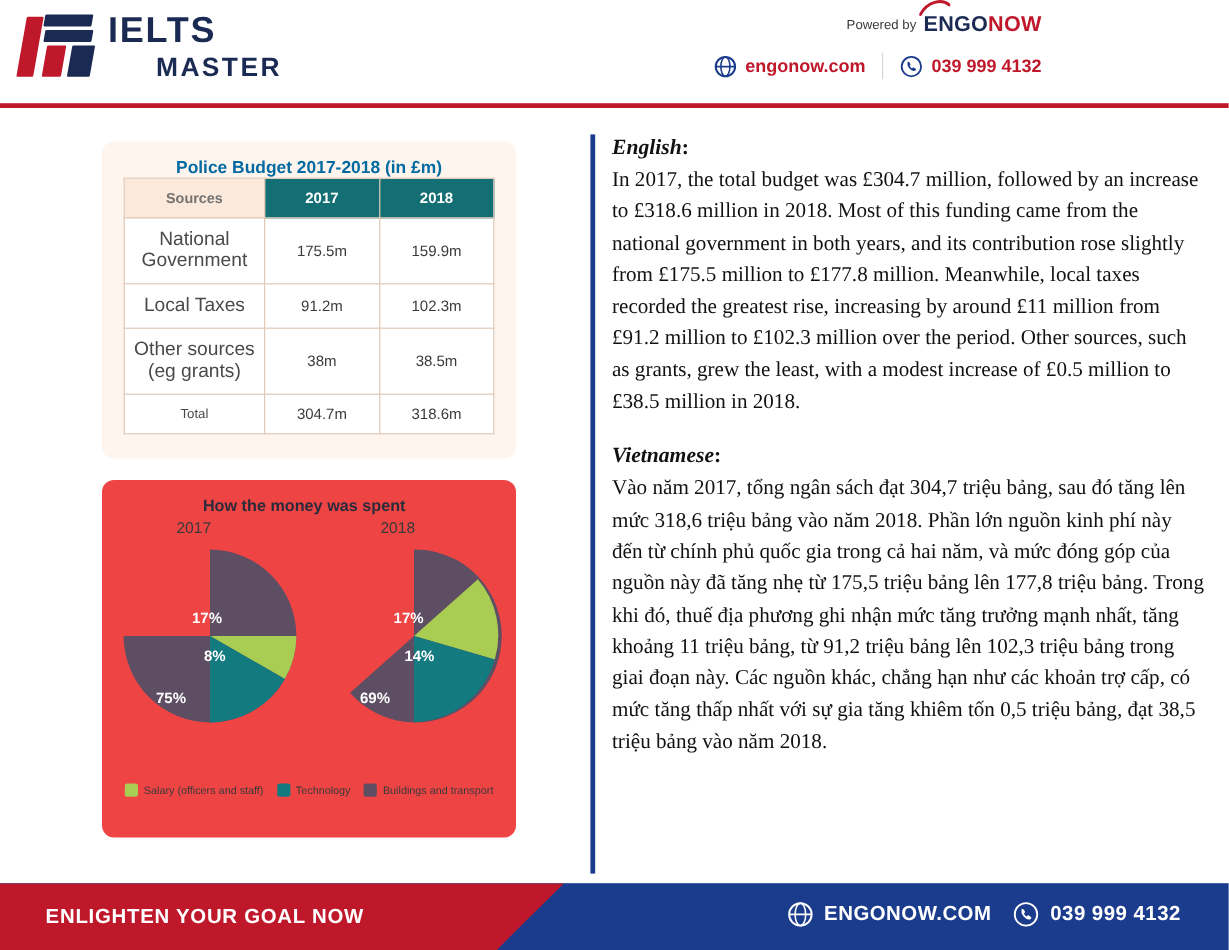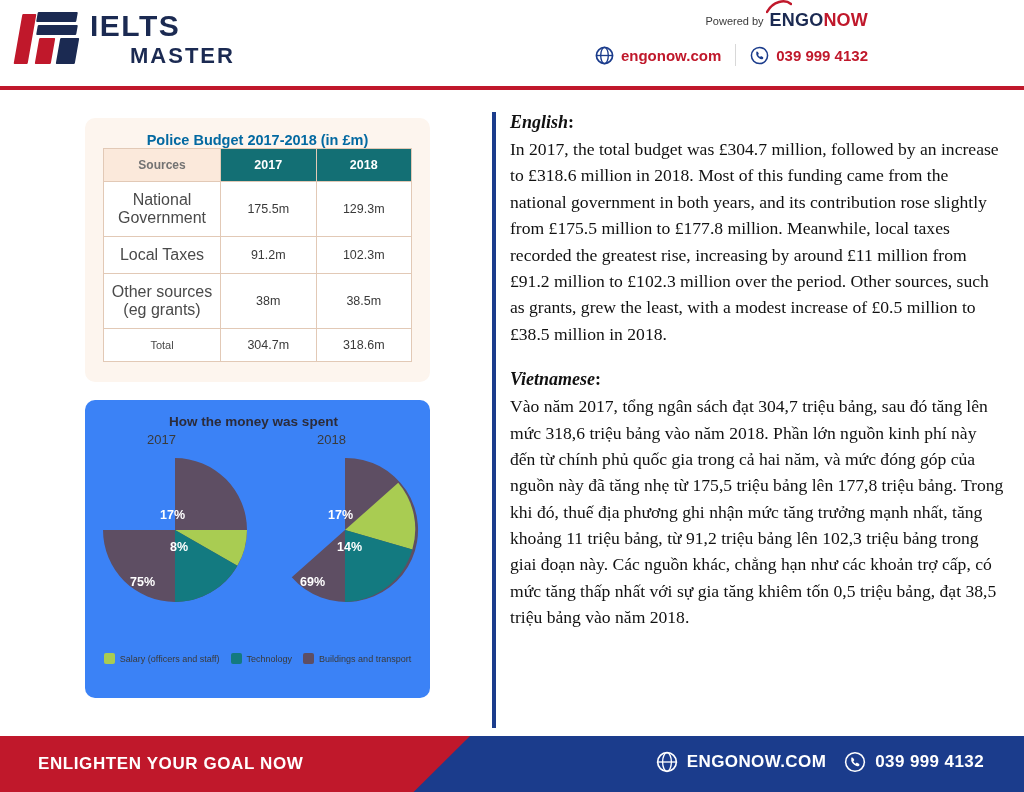--- a/index.html
+++ b/index.html
@@ -72,21 +72,21 @@
     background:#FBE9DB; color:#737373; font-weight:bold; font-size:12px;
   }
   table.budget th.yr {
     background:#136F74; color:#ffffff; font-weight:bold; font-size:12.5px;
   }
   table.budget td.label { font-size:16px; color:#4a4a4a; }
   table.budget td.val { font-size:12.5px; color:#3a3a3a; }
   table.budget tr td.label.total { font-size:11px;text-align:center; }
 
   .chart-card {
-    margin-top:18px; background:#3b82f6; border-radius:10px;
+    margin-top:18px; background:#ef4444; border-radius:10px;
     width:345px; height:298px; padding:14px 18px 10px 10px; position:relative;
   }
   .chart-title { text-align:center; font-size:13.5px; font-weight:bold; color:#2b2b3a; }
   .pie-year { position:absolute; font-size:13px; color:#3a3a3a; }
   .pie-lbl { position:absolute; color:#fff; font-size:12.5px; font-weight:bold; }
   .legend {
     position:absolute; bottom:34px; left:0; width:100%;
     display:flex; justify-content:center; align-items:center; gap:11px;
   }
   .legend .item { display:flex; align-items:center; gap:5px; }
@@ -199,21 +199,21 @@
           <tr>
             <th class="src" style="width:38%">Sources</th>
             <th class="yr" style="width:31%">2017</th>
             <th class="yr" style="width:31%">2018</th>
           </tr>
         </thead>
         <tbody>
           <tr>
             <td class="label">National Government</td>
             <td class="val">175.5m</td>
-            <td class="val">129.3m</td>
+            <td class="val">159.9m</td>
           </tr>
           <tr>
             <td class="label">Local Taxes</td>
             <td class="val">91.2m</td>
             <td class="val">102.3m</td>
           </tr>
           <tr>
             <td class="label">Other sources (eg grants)</td>
             <td class="val">38m</td>
             <td class="val">38.5m</td>

